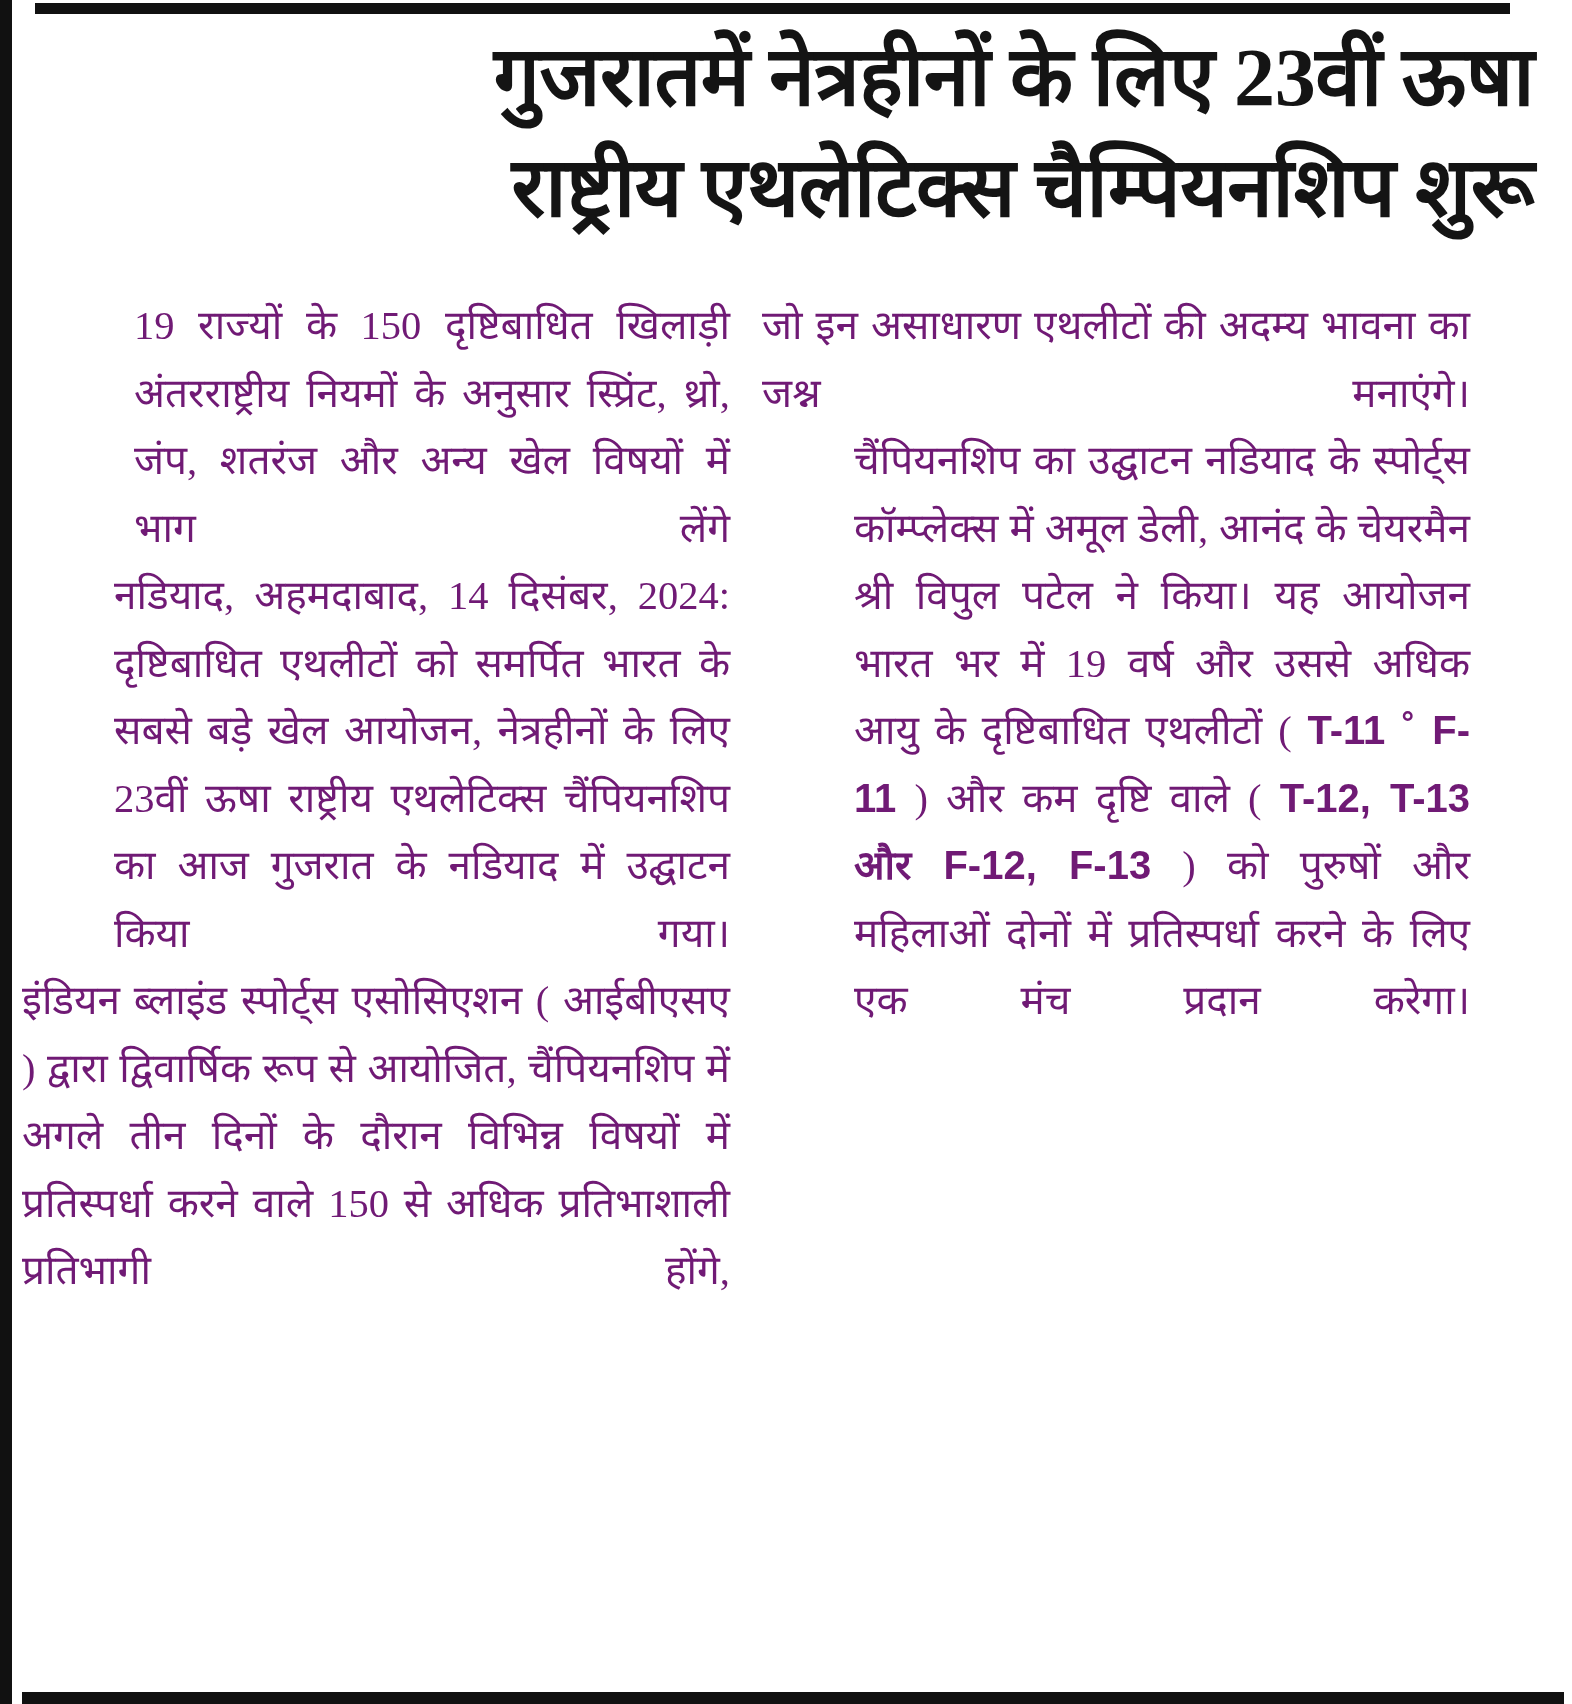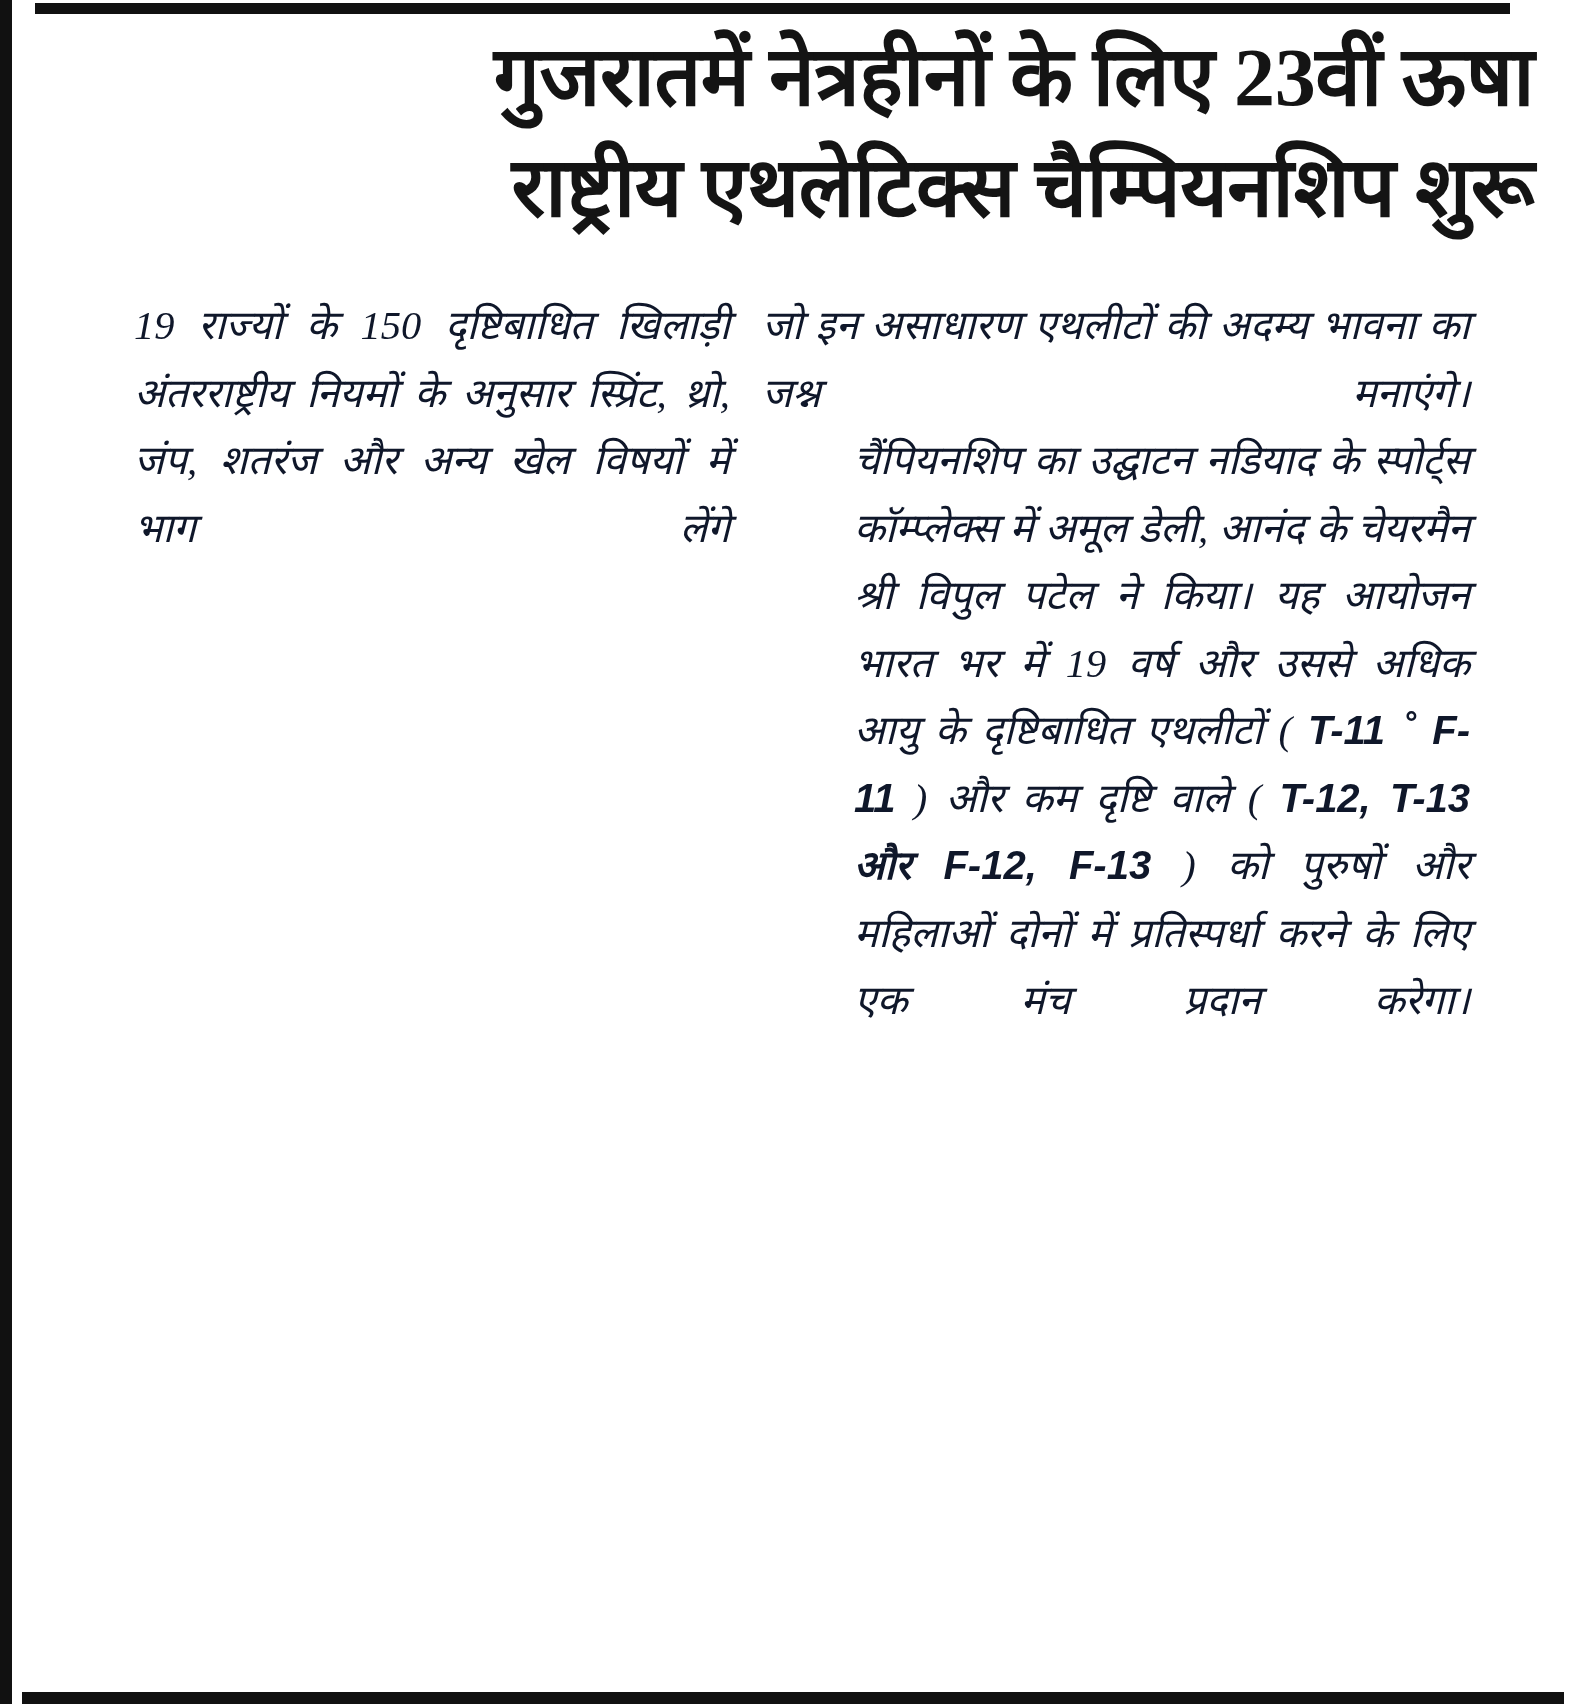--- a/index.html
+++ b/index.html
@@ -78,26 +78,25 @@
   }
   .body-column {
     width: 708px;
     flex: 0 0 708px;
   }
   .body-para {
     margin: 0;
     font-family: "Liberation Serif", "DejaVu Serif", serif;
     font-size: 40.5px;
     line-height: 67.5px;
-    color: #0f172a;
+    color: #701a75;
     text-align: justify;
     text-align-last: justify;
     word-spacing: 0.02em;
     hyphens: none;
-    font-style: italic;
   }
   .body-para.last-left  { text-align-last: justify; }
   .body-para.tail       { text-align-last: justify; }
   .para-indent { padding-left: 112px; text-indent: 0; }
   .para-indent-2 { padding-left: 92px; }
 
   .code {
     font-family: "Liberation Sans", "DejaVu Sans", sans-serif;
     font-weight: 700;
     font-size: 40px;
@@ -111,20 +110,22 @@
 
 <div id="headline">
   <div class="headline-line" id="headline-line-1" style="transform: scaleX(0.9895);">गुजरातमें नेत्रहीनों के लिए 23वीं ऊषा</div>
   <div class="headline-line" id="headline-line-2" style="transform: scaleX(0.9895);">राष्ट्रीय एथलेटिक्स चैम्पियनशिप शुरू</div>
 </div>
 
 <div id="body-columns">
 
   <div class="body-column">
     <p class="body-para para-indent">19 राज्यों के 150 दृष्टिबाधित खिलाड़ी अंतरराष्ट्रीय नियमों के अनुसार स्प्रिंट, थ्रो, जंप, शतरंज और अन्य खेल विषयों में भाग लेंगे</p>
+    <p class="body-para para-indent-2">नडियाद, अहमदाबाद, 14 दिसंबर, 2024: दृष्टिबाधित एथलीटों को समर्पित भारत के सबसे बड़े खेल आयोजन, नेत्रहीनों के लिए 23वीं ऊषा राष्ट्रीय एथलेटिक्स चैंपियनशिप का आज गुजरात के नडियाद में उद्घाटन किया गया।</p>
+    <p class="body-para last-left">इंडियन ब्लाइंड स्पोर्ट्स एसोसिएशन ( आईबीएसए ) द्वारा द्विवार्षिक रूप से आयोजित, चैंपियनशिप में अगले तीन दिनों के दौरान विभिन्न विषयों में प्रतिस्पर्धा करने वाले 150 से अधिक प्रतिभाशाली प्रतिभागी होंगे,</p>
   </div>
 
   <div class="body-column">
     <p class="body-para">जो इन असाधारण एथलीटों की अदम्य भावना का जश्न मनाएंगे।</p>
     <p class="body-para para-indent-2"><span>चैंपियनशिप का उद्घाटन नडियाद के स्पोर्ट्स कॉम्प्लेक्स में अमूल डेली, आनंद के चेयरमैन श्री विपुल पटेल ने किया। यह आयोजन भारत भर में 19 वर्ष और उससे अधिक आयु के दृष्टिबाधित एथलीटों ( </span><span class="code">T-11 ˚ F-11</span><span> ) और कम दृष्टि वाले ( </span><span class="code">T-12, T-13 और F-12, F-13</span><span> ) को पुरुषों और महिलाओं दोनों में प्रतिस्पर्धा करने के लिए  एक मंच प्रदान करेगा।</span></p>
   </div>
 
 </div>
 
 <div id="clip-bottom-rule"></div>

